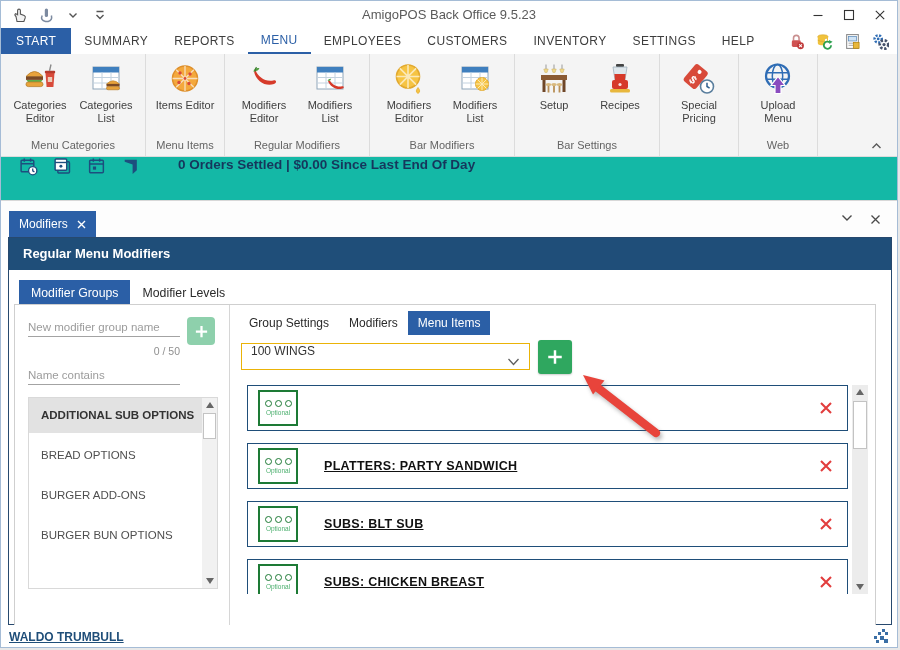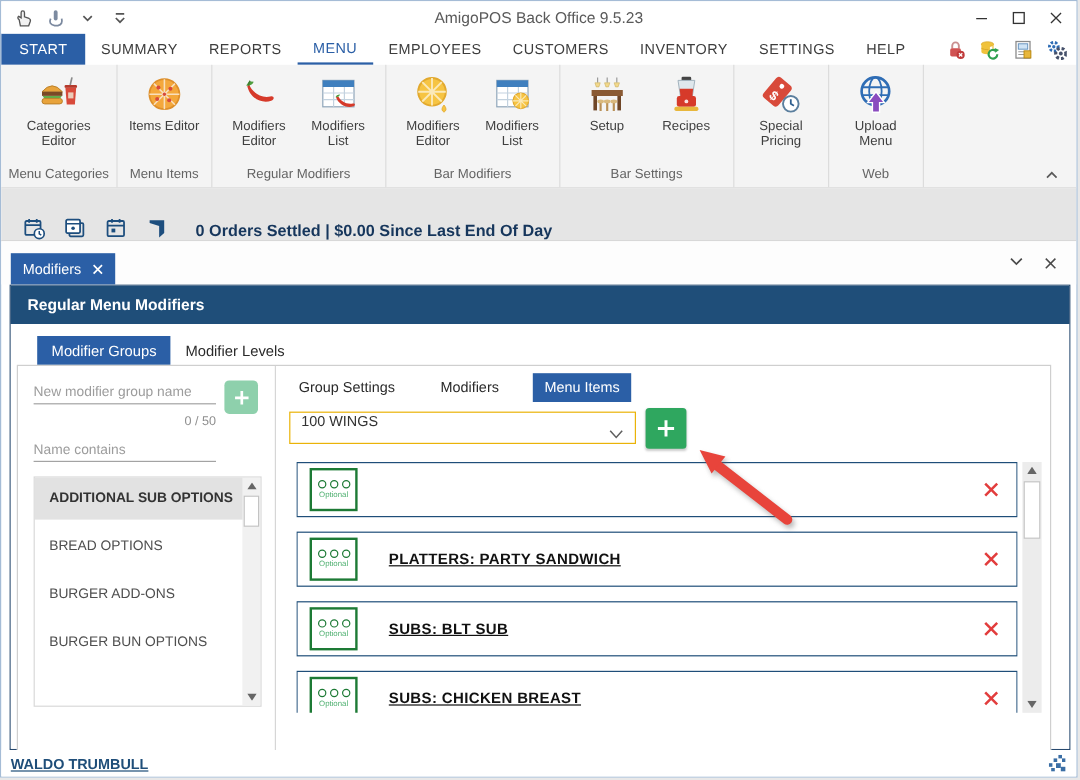--- a/index.html
+++ b/index.html
@@ -32,37 +32,37 @@
   .rgroup { display:flex; flex-direction:column; border-right:1px solid #dcdcdc; }
   .rg-buttons { display:flex; justify-content:center; gap:2px; padding:5px 7px 0; flex:1; }
   .rbtn { width:64px; display:flex; flex-direction:column; align-items:center; text-align:center;
     padding-top:2px; cursor:default; }
   .rbtn .icon { height:36px; display:flex; align-items:center; }
   .rbtn-label { font-size:11px; color:#3f3f3f; line-height:1.18; margin-top:2px; }
   .rg-label { text-align:center; font-size:11px; color:#646464; padding:2px 6px 5px; white-space:nowrap; }
   .ribbon-collapse { position:absolute; right:14px; bottom:5px; }
 
   
-  .ordersbar { height:44px; background:#e5e5e5; border-bottom:1px solid #d8d8d8;
-    display:flex; align-items:flex-end; padding-left:18px; gap:15px; }
+  .ordersbar { height:44px; background:#14b8a6; border-bottom:1px solid #d8d8d8;
+    display:flex; align-items:flex-start; padding-left:18px; gap:30px; }
   .ob-icons { display:flex; align-items:center; gap:15px; }
   .ob-text { font-size:13.5px; font-weight:bold; color:#16365c; margin-left:8px; }
 
   
   .tabstrip { position:relative; height:36px; background:#fdfdfd; }
   .doc-tab { position:absolute; left:8px; bottom:0; height:26px; background:var(--accent,#2b5fa6);
     color:#fff; display:flex; align-items:center; gap:9px; padding:0 10px; font-size:12px; }
   .ts-icons { position:absolute; right:16px; top:13px; display:flex; gap:17px; }
 
   
   .panel { margin-left:7px; width:884px; height:388px; border:1px solid #27496e; background:#fff; }
   .panel-header { height:32px; background:var(--navy,#1f4e79); color:#fff; font-weight:bold;
     font-size:13px; line-height:32px; padding-left:14px; }
   .panel-body { position:relative; height:354px; background:#fff; }
-  .group-tabs { position:absolute; left:22px; top:10px; display:flex; }
+  .group-tabs { position:absolute; left:10px; top:10px; display:flex; }
   .gtab { padding:6px 12px; font-size:12.3px; color:#2a2a2a; cursor:default; }
   .gtab.active { background:var(--accent,#2b5fa6); color:#fff; }
 
   .content-box { position:absolute; left:5px; top:34px; width:862px; height:328px;
     border:1px solid #cfcfcf; background:#fff; }
   .v-divider { position:absolute; left:214px; top:0; bottom:0; border-left:1px solid #d6d6d6; }
 
   
   .mat-input { position:absolute; border:none; border-bottom:1px solid #a3a3a3; background:transparent;
     font-size:11.5px; color:#444; padding:4px 0 3px; outline:none; width:152px; left:13px;
@@ -87,21 +87,21 @@
   .sb-btn { position:absolute; left:0; width:100%; height:14px; display:flex; align-items:center;
     justify-content:center; }
   .sb-thumb { position:absolute; left:1px; right:1px; background:#fff; border:1px solid #c3c3c3; }
   .left-sb { right:0; top:0; bottom:0; width:15px; }
   .left-sb .sb-thumb { top:15px; height:26px; }
   .right-sb { left:837px; top:80px; width:16px; height:209px; background:#ececec; }
   .right-sb .sb-thumb { top:16px; height:48px; }
   .sb-bottom { bottom:0; }
 
   
-  .detail-tabs { position:absolute; left:224px; top:6px; display:flex; gap:18px; }
+  .detail-tabs { position:absolute; left:224px; top:6px; display:flex; gap:0; }
   .dtab { padding:5px 10px; font-size:12px; color:#2a2a2a; cursor:default; }
   .dtab.active { background:var(--accent,#2b5fa6); color:#fff; }
   .select { position:absolute; left:226px; top:38px; width:289px; height:27px; border:1px solid #eab308;
     background:#fff; display:flex; align-items:flex-start; padding:0 9px; cursor:pointer;flex-direction:column; }
   .select-value { font-size:12px; color:#333; }
   .select .icon { margin-left:auto; display:flex; }
   .green-plus { position:absolute; left:523px; top:35px; width:34px; height:34px; border:none;
     background:var(--green,#2fa75f); border-radius:3px; display:flex; align-items:center;
     justify-content:center; cursor:pointer; box-shadow:0 1px 2px rgba(0,0,0,.2); }
   .rows { position:absolute; left:232px; top:80px; width:601px; height:209px; overflow:hidden; }
@@ -228,20 +228,33 @@
                   <path d="M3.5 17.9 h16 l-1.5 2.2 h-13 z" fill="#5fae4a"></path>
                   <rect x="3" y="20" width="17" height="4.6" rx="2.3" fill="#e8a33b" stroke="#b97e28" stroke-width=".8"></rect>
                   <polygon points="22.5,11 31.5,11 30.4,25 23.6,25" fill="#d84a3a"></polygon>
                   <rect x="21.8" y="8.8" width="10.4" height="2.4" rx="1" fill="#b53a2c"></rect>
                   <path d="M26.5 8.8 L28 2.5" stroke="#8a8a8a" stroke-width="1.4"></path>
                   <rect x="24.8" y="15" width="4.4" height="5" fill="#f0e3d0" opacity=".85"></rect>
                 </svg>
               </span>
               <div class="rbtn-label">Categories Editor</div>
             </div>
+            <div class="rbtn">
+              <span class="icon">
+                <svg width="34" height="34" viewBox="0 0 34 34">
+                  <rect x="4" y="5" width="26" height="22" fill="#fff" stroke="#8fa6ba"></rect>
+                  <rect x="4" y="5" width="26" height="5.5" fill="#3f7fbe"></rect>
+                  <path d="M4 15.5h26M4 21h26M13 10.5v16.5M22 10.5v16.5" stroke="#c3d2df" fill="none"></path>
+                  <path d="M17.5 22 Q24 15.5 30.5 22 Z" fill="#e8a33b" stroke="#b97e28" stroke-width=".6"></path>
+                  <rect x="17.5" y="22" width="13" height="2.6" fill="#7a4a26"></rect>
+                  <rect x="17.5" y="24.6" width="13" height="3.2" rx="1.6" fill="#e8a33b" stroke="#b97e28" stroke-width=".6"></rect>
+                </svg>
+              </span>
+              <div class="rbtn-label">Categories List</div>
+            </div>
           </div>
           <div class="rg-label">Menu Categories</div>
         </div>
         <div class="rgroup">
           <div class="rg-buttons">
             <div class="rbtn">
               <span class="icon">
                 <svg width="34" height="34" viewBox="0 0 34 34">
                   <circle cx="17" cy="16.5" r="12.5" fill="#f4a83c" stroke="#de8f2a" stroke-width="1.5"></circle>
                   <path d="M17 4 v25 M4.5 16.5 h25 M8.2 7.7 l17.6 17.6 M25.8 7.7 l-17.6 17.6" stroke="#f8dfbe" stroke-width="1.3"></path>

